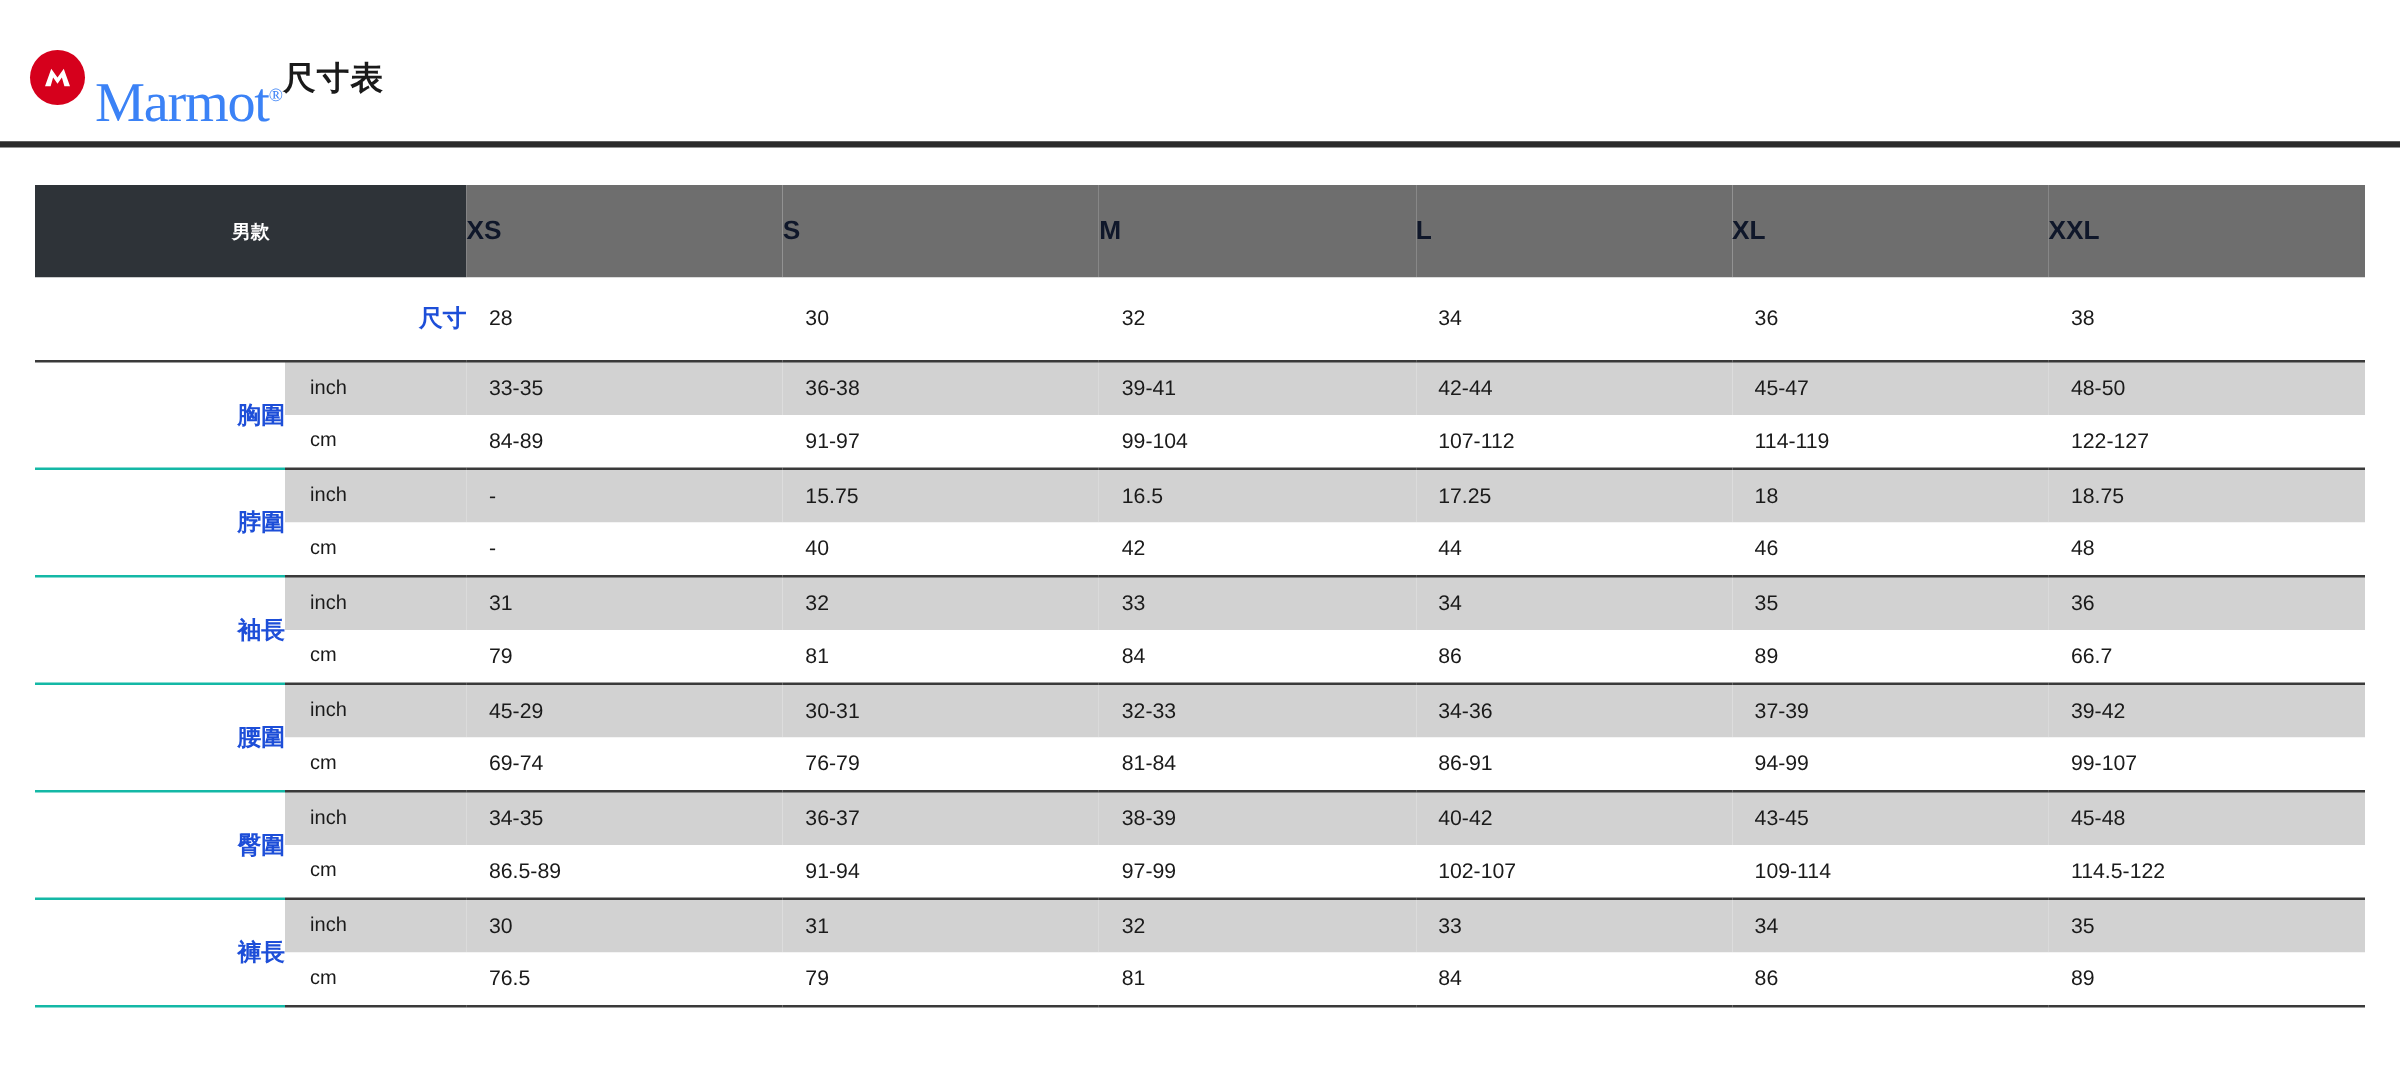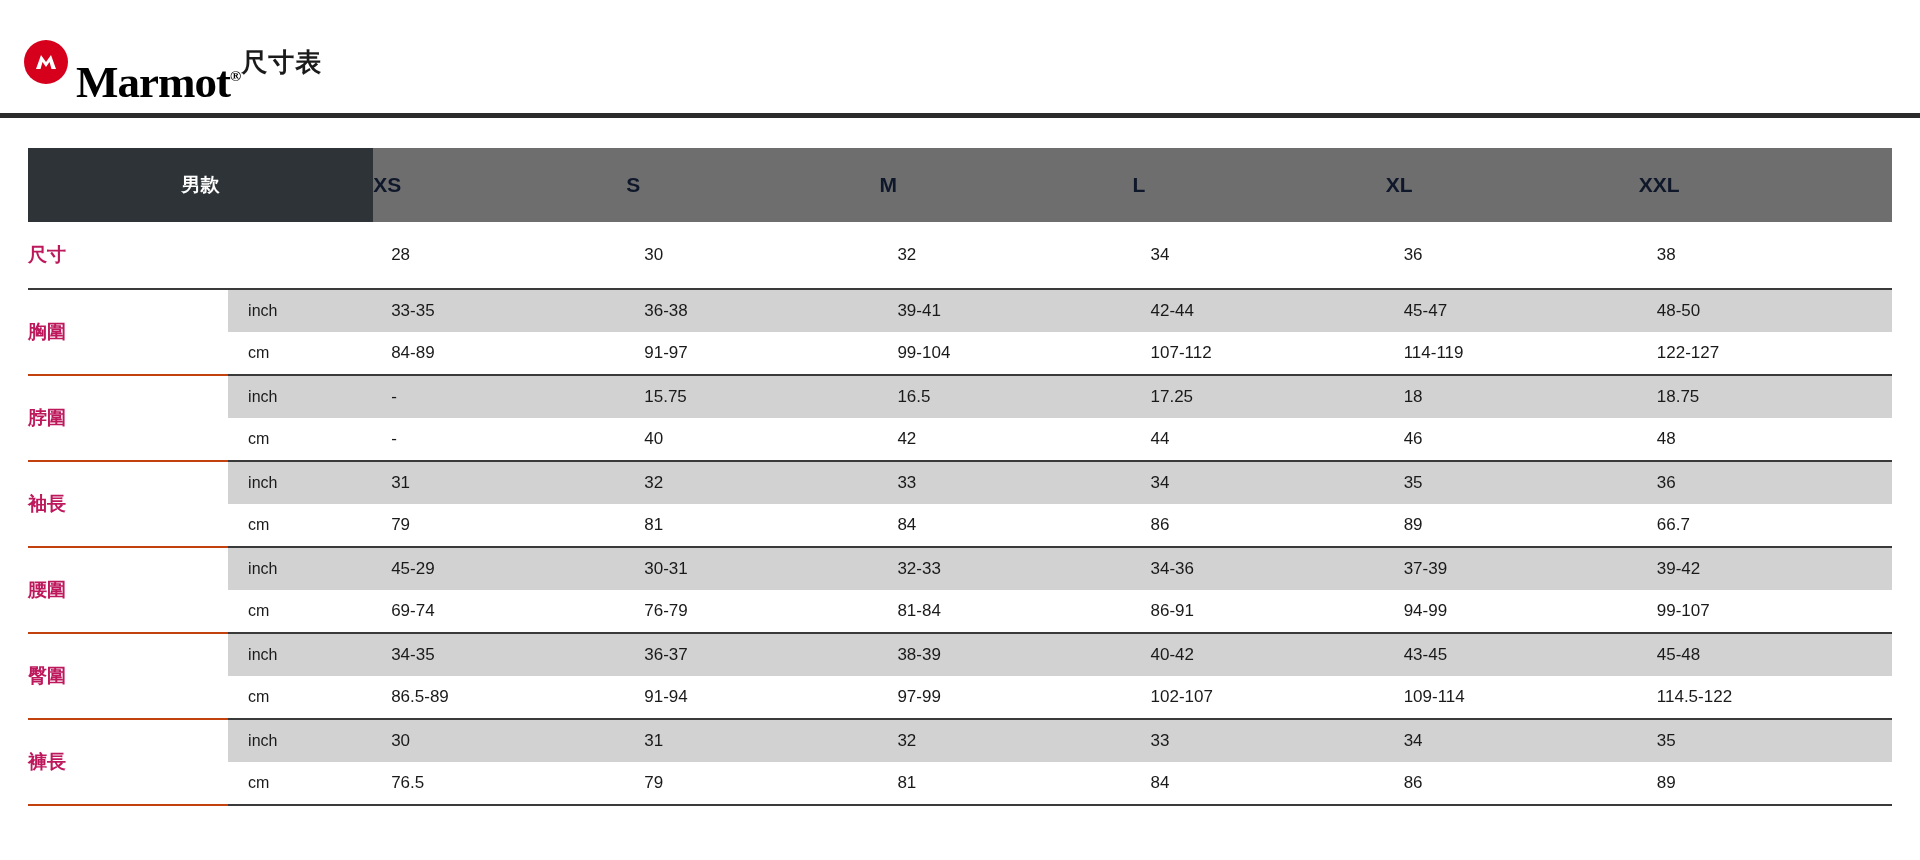--- a/index.html
+++ b/index.html
@@ -36,23 +36,23 @@
     border-radius: 50%;
     background: #d6001c;
     display: inline-flex;
     align-items: center;
     justify-content: center;
     margin-right: 8px;
   }
   .logo-mark svg { display: block; }
   .logo-text {
     font-family: "Liberation Serif", "DejaVu Serif", serif;
-    font-weight: bold;
+    font-weight: normal;
     font-size: 45px;
-    color: #000000;
+    color: #3b82f6;
     letter-spacing: -1px;
     line-height: 1;
     position: relative;
     margin-top: 40px;
   }
   .logo-reg {
     font-size: 15px;
     vertical-align: super;
     line-height: 1;
   }
@@ -89,21 +89,21 @@
 
   .size-table th, .size-table td {
     padding: 0;
     margin: 0;
   }
 
   
   .hdr-label {
     background: #2e3338;
     color: #ffffff;
-    font-size: 19px;
+    font-size: 15px;
     font-weight: bold;
     height: 74px;
     vertical-align: middle;
   }
   .hdr-size {
     background: #6e6e6e;
     color: #0f172a;
     font-size: 21px;
     font-weight: bold;
     text-align: left;
@@ -117,24 +117,24 @@
     height: 66px;
     vertical-align: middle;
     background: #ffffff;
     border-bottom: 2px solid #3a3a3a;
   }
   .row-plain td.lbl {
     border-bottom: 2px solid #3a3a3a;
   }
 
   td.lbl {
-    text-align: left;
+    text-align: right;
     font-size: 19px;
     font-weight: bold;
-    color: #be185d;
+    color: #1d4ed8;
     background: #ffffff;
     vertical-align: middle;
     border-right: none;
   }
   td.unit {
     font-size: 16px;
     color: #1a1a1a;
     padding-left: 20px;
     vertical-align: middle;
   }
@@ -142,21 +142,21 @@
     font-size: 17px;
     color: #1a1a1a;
     padding-left: 18px;
     vertical-align: middle;
   }
 
   tr.inch-row td.unit, tr.inch-row td.val { background: #d2d2d2; height: 42px; }
   tr.cm-row   td.unit, tr.cm-row   td.val { background: #ffffff; height: 42px; }
 
   tr.group-end td { border-bottom: 2px solid #3a3a3a; }
-  td.lbl.group { border-bottom: 2px solid #c2410c; }
+  td.lbl.group { border-bottom: 2px solid #14b8a6; }
 </style>
 </head>
 <body>
 
 <div class="page">
 
   <div class="header">
     <div class="logo-wrap">
       <span class="logo-mark">
         <svg width="30" height="30" viewBox="0 0 30 30" aria-hidden="true">

